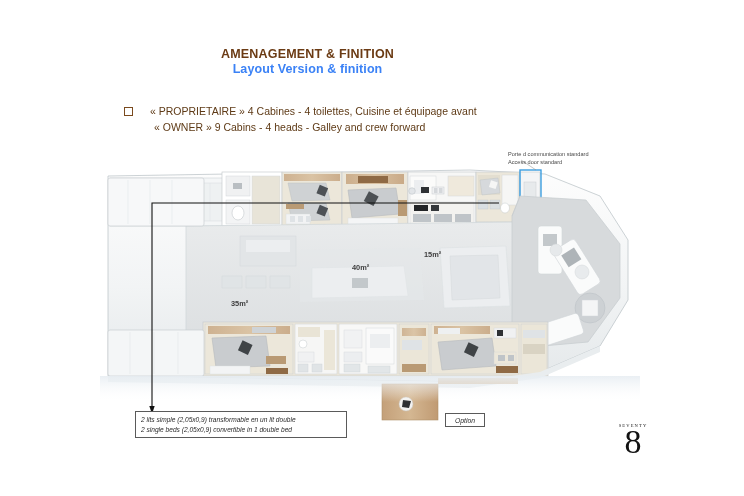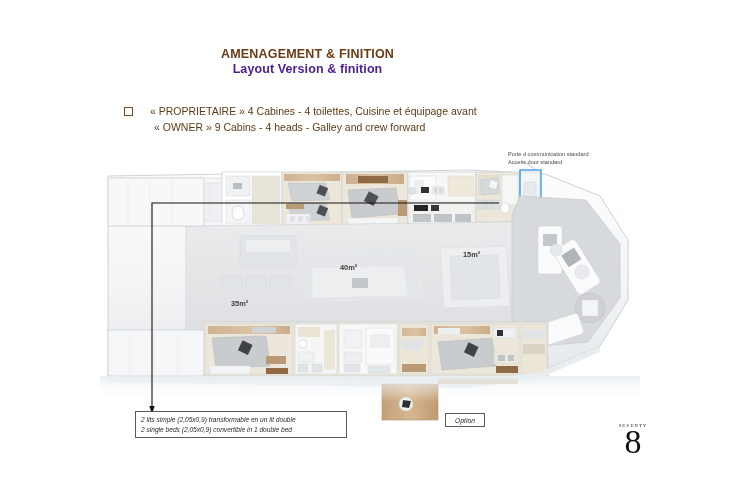--- a/index.html
+++ b/index.html
@@ -28,21 +28,21 @@
   .title-line1 {
     font-size: 12.5px;
     font-weight: bold;
     letter-spacing: 0.2px;
     color: #6B3B14;
   }
   .title-line2 {
     font-size: 12.5px;
     font-weight: bold;
     letter-spacing: 0.1px;
-    color: #4c1d95;
+    color: #3b82f6;
   }
 
   
   .bullet-block {
     position: absolute;
     left: 124px;
     top: 104px;
     width: 480px;
   }
   .bullet-row {
@@ -95,22 +95,22 @@
   }
 
   
   .area-label {
     position: absolute;
     font-size: 7.4px;
     font-weight: bold;
     color: #3d3d3d;
   }
   .area-35 { left: 231px; top: 299px; }
-  .area-40 { left: 340px; top: 263px; }
-  .area-15 { left: 463px; top: 250px; }
+  .area-40 { left: 352px; top: 263px; }
+  .area-15 { left: 424px; top: 250px; }
 
   
   .callout {
     position: absolute;
     left: 135px;
     top: 411px;
     width: 212px;
     height: 27px;
     border: 1px solid #5a5a5a;
     background: #ffffff;

